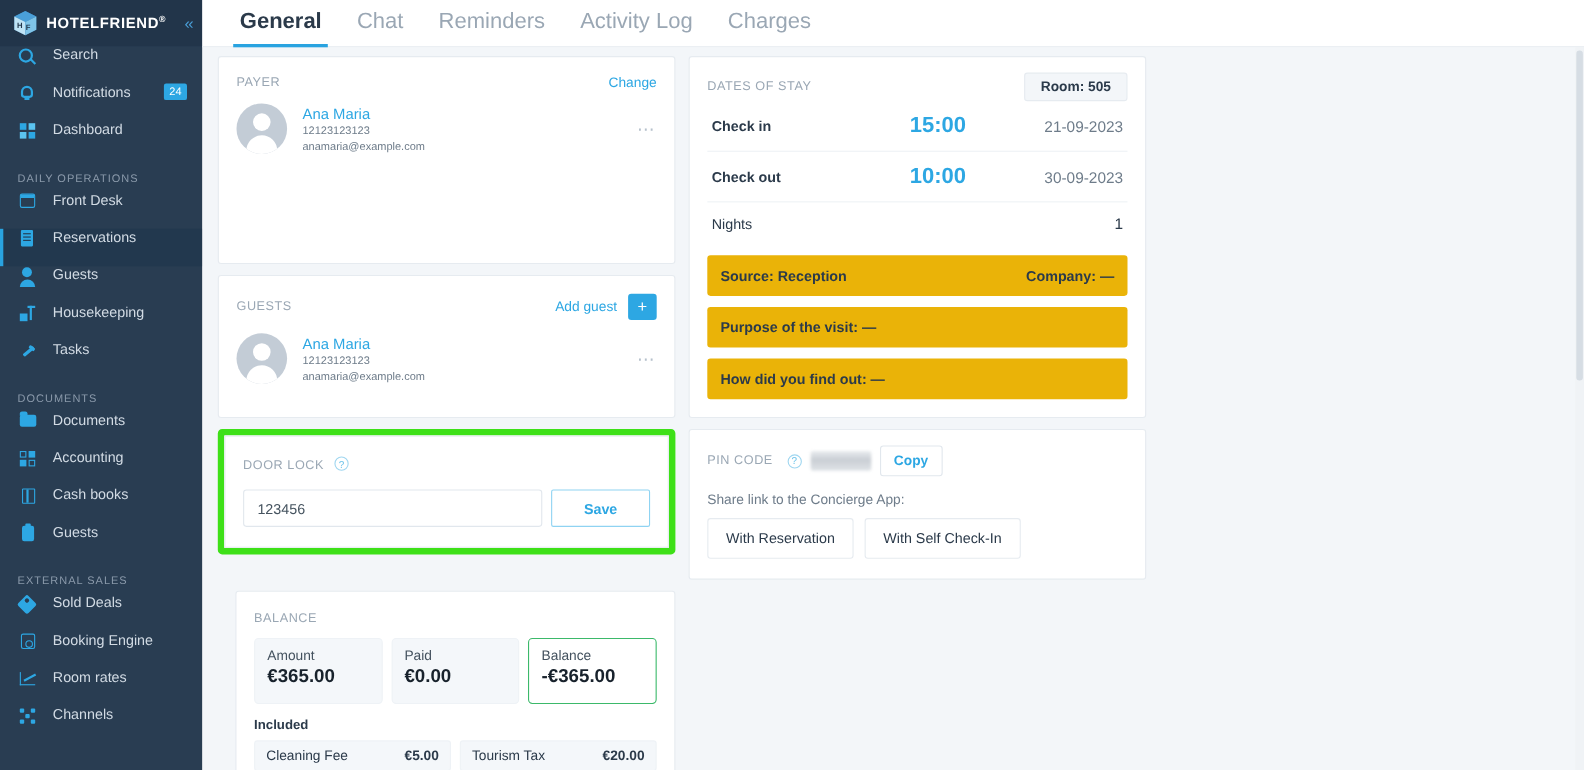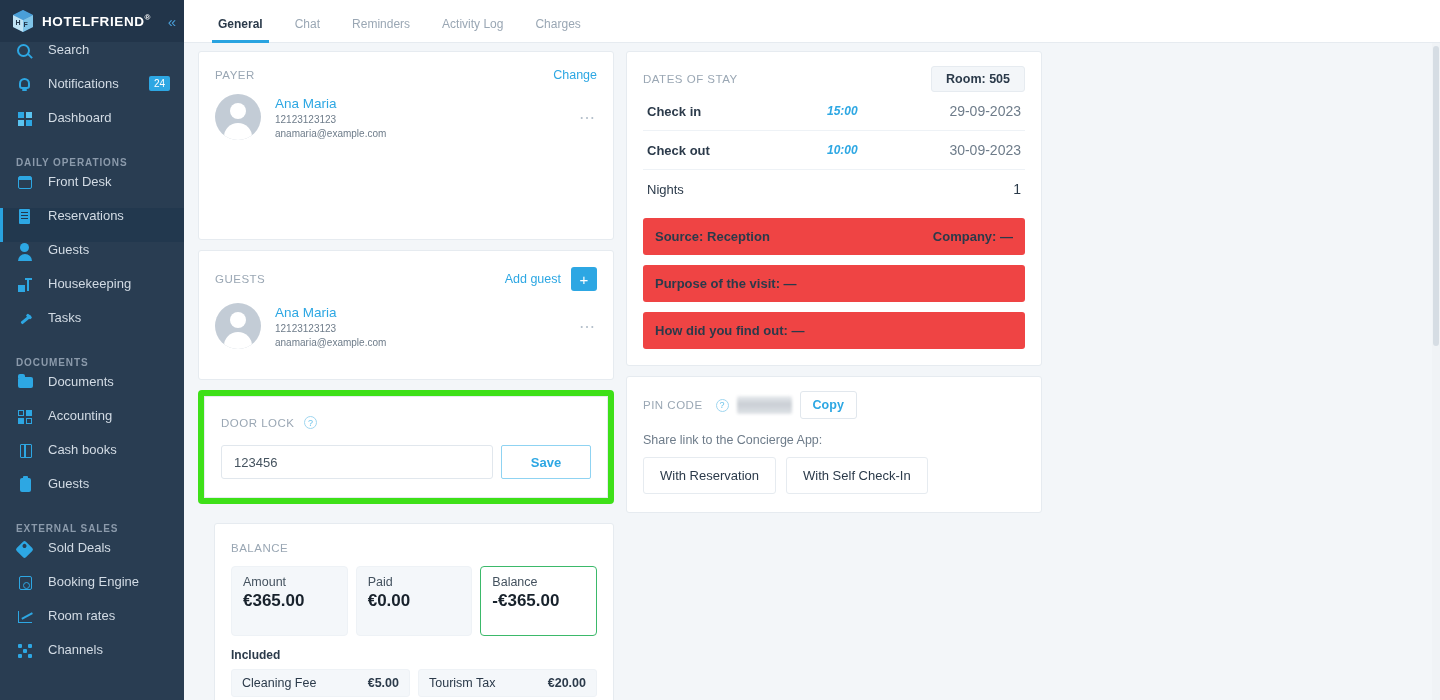--- a/index.html
+++ b/index.html
@@ -45,21 +45,21 @@
   .nav-item.active::before {
     content:""; position:absolute; left:0; top:0; bottom:0; width:3px; background:#29a3e0;
   }
   .nav-badge {
     margin-left: auto; margin-right: 14px;
     background: #2da7e3; color: #fff; font-size: 10px;
     border-radius: 2px; padding: 1px 5px; line-height: 13px;
   }
   .nav-section {
     font-size: 10px; letter-spacing: .9px; color: #8b9aab;
-    padding: 13px 0 6px 16px; font-weight: bold;
+    padding: 13px 0 6px 16px; font-weight: normal;
   }
 
   
   .ic-search { width:13px;height:13px;border:2px solid #2da7e3;border-radius:50%;position:absolute;top:2px;left:1px;}
   .ic-search::after{content:"";position:absolute;width:2px;height:6px;background:#2da7e3;transform:rotate(-45deg);right:-3px;bottom:-4px;}
   .ic-bell{width:11px;height:11px;border:2px solid #2da7e3;border-radius:50% 50% 3px 3px;position:absolute;top:2px;left:3px;}
   .ic-bell::after{content:"";position:absolute;width:5px;height:2px;background:#2da7e3;bottom:-4px;left:1px;border-radius:2px;}
   .ic-grid{position:absolute;top:2px;left:2px;width:14px;height:14px;}
   .ic-grid i{position:absolute;width:6px;height:6px;background:#2da7e3;}
   .ic-grid i:nth-child(1){left:0;top:0;}
@@ -105,21 +105,21 @@
   .ic-chan i:nth-child(4){right:0;bottom:0;}
   .ic-chan i:nth-child(5){left:5px;top:5px;}
 
   
   .main { flex: 1; height: 700px; background: #f3f6f9; position: relative; overflow: hidden; }
   .tabs {
     height: 43px; background:#fff; display:flex; align-items:flex-end;
     padding-left: 18px; border-bottom: 1px solid #e6ebf0;
   }
   .tab {
-    font-size: 12px; color:#9aa7b4; padding: 0 16px 11px; cursor:pointer;
+    font-size: 20px; color:#9aa7b4; padding: 0 16px 11px; cursor:pointer;
     position: relative;
   }
   .tab.active { color:#2b3a4a; font-weight:bold; }
   .tab.active::after{
     content:""; position:absolute; left:10px; right:10px; bottom:-1px; height:3px; background:#29a3e0;
   }
 
   .content { padding: 8px 12px 0 14px; display:flex; flex-wrap: wrap; gap: 0; }
   .col-left { width: 416px; }
   .col-mid  { width: 416px; margin-left: 12px; }
@@ -178,25 +178,25 @@
   .stay-head { display:flex; align-items:center; justify-content:space-between; }
   .room-badge {
     background:#f3f6f9;border:1px solid #e6ebf0;border-radius:3px;
     font-size:12.5px;font-weight:bold;color:#2b3a4a;padding:5px 14px;
   }
   .stay-row {
     display:flex;align-items:center;justify-content:space-between;
     padding: 11px 4px; border-bottom:1px solid #eef2f6; font-size:13px;
   }
   .stay-row .lbl { font-weight:bold; color:#2b3a4a; width:120px;}
-  .stay-row .tm { color:#2da7e3; font-weight:bold; font-size:12px; flex:1; text-align:left; padding-left:60px;font-style:italic;}
+  .stay-row .tm { color:#2da7e3; font-weight:bold; font-size:20px; flex:1; text-align:left; padding-left:60px;}
   .stay-row .dt { color:#6e7c8a; font-size:14px; }
   .stay-row.nights .val{ color:#2b3a4a; font-size:14px; }
   .info-bar {
-    background:#ef4444; border-radius:3px; padding:11px 12px; margin-top:10px;
+    background:#eab308; border-radius:3px; padding:11px 12px; margin-top:10px;
     display:flex;justify-content:space-between; font-size:13px; font-weight:bold; color:#2b3a4a;
   }
 
   
   .pin { padding: 14px 16px 18px; }
   .pin-head{ display:flex; align-items:center; gap:8px;}
   .pin-blur {
     width:55px;height:18px;border-radius:2px;
     background:linear-gradient(180deg,#e9ecef 0%,#c9ced4 45%,#dfe3e7 100%);
     filter: blur(1.4px);
@@ -209,21 +209,21 @@
   .share-row{ display:flex; gap:10px; margin-top:10px;}
   .share-btn{
     border:1px solid #e6ebf0;border-radius:3px;background:#fff;color:#2b3a4a;
     font-size:13px;font-weight:normal;padding:10px 16px;cursor:pointer;font-family:"Liberation Sans",sans-serif;
   }
 
   
   .balance { padding: 14px 16px 14px; }
   .bal-row { display:flex; gap:8px; margin-top:10px; }
   .bal-box {
-    flex:1; background:#f4f7fa; border:1px solid #eef2f6; border-radius:4px; padding:8px 11px 24px;
+    flex:1; background:#f4f7fa; border:1px solid #eef2f6; border-radius:4px; padding:8px 11px 14px;
   }
   .bal-box.hl { background:#fff; border:1px solid #3bb96a; }
   .bal-k { font-size:12.5px; color:#44525f; }
   .bal-v { font-size:17px; font-weight:bold; color:#18222c; margin-top:2px;}
   .incl { font-size:12px; font-weight:bold; color:#2b3a4a; margin-top:12px; }
   .incl-row { display:flex; gap:8px; margin-top:7px; }
   .incl-box {
     flex:1;background:#f4f7fa;border:1px solid #eef2f6;border-radius:3px;padding:6px 10px;
     display:flex;justify-content:space-between;font-size:12.5px;color:#2b3a4a;
   }
@@ -453,21 +453,21 @@
 
         <section class="card stay">
           <div class="stay-head">
             <span class="card-label">DATES OF STAY</span>
             <span class="room-badge">Room: 505</span>
           </div>
 
           <div class="stay-row">
             <span class="lbl">Check in</span>
             <span class="tm">15:00</span>
-            <span class="dt">29-09-2023</span>
+            <span class="dt">21-09-2023</span>
           </div>
           <div class="stay-row">
             <span class="lbl">Check out</span>
             <span class="tm">10:00</span>
             <span class="dt">30-09-2023</span>
           </div>
           <div class="stay-row nights" style="border-bottom:none;">
             <span class="lbl" style="font-weight:normal;color:#2b3a4a;">Nights</span>
             <span class="val" style="margin-left:auto;">1</span>
           </div>

